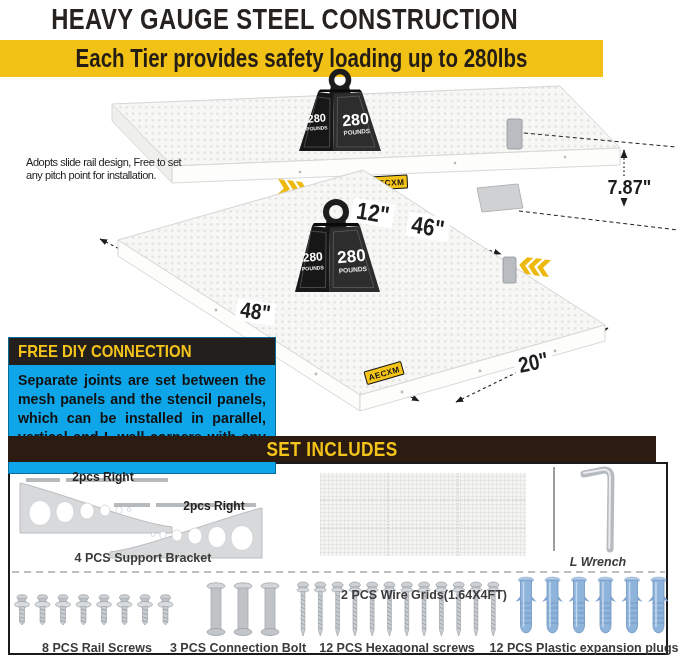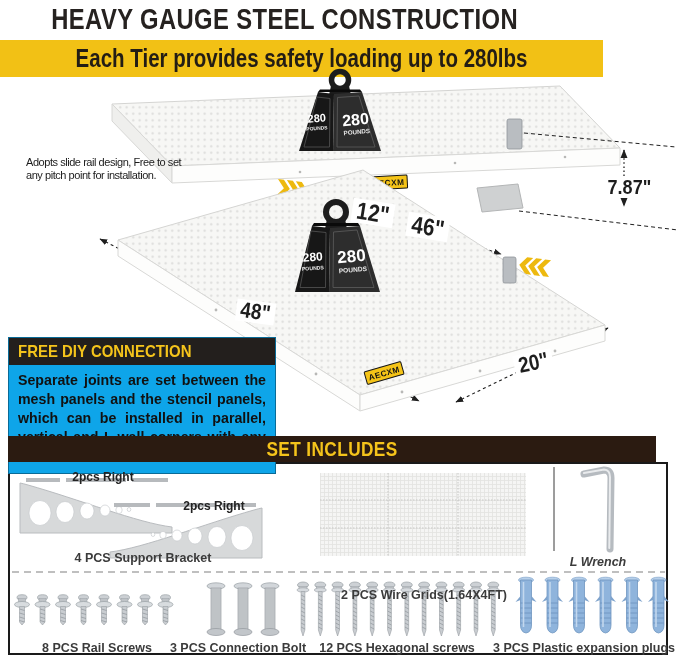--- a/index.html
+++ b/index.html
@@ -269,15 +269,15 @@
   <div class="abs panel"></div>
 
   <div class="abs tag" style="left:103px;top:470px;">2pcs Right</div>
   <div class="abs tag" style="left:214px;top:499px;">2pcs Right</div>
   <div class="abs lbl" style="left:143px;top:551px;text-align:right;">4 PCS Support Bracket</div>
   <div class="abs lbl" style="left:424px;top:588px;">2 PCS Wire Grids(1.64X4FT)</div>
   <div class="abs lbl" style="left:598px;top:555px;font-style:italic;">L Wrench</div>
   <div class="abs lbl" style="left:97px;top:641px;">8 PCS Rail Screws</div>
   <div class="abs lbl" style="left:238px;top:641px;">3 PCS Connection Bolt</div>
   <div class="abs lbl" style="left:397px;top:641px;">12 PCS Hexagonal screws</div>
-  <div class="abs lbl" style="left:584px;top:641px;">3 PCS Plastic expansion plugs</div>
+  <div class="abs lbl" style="left:584px;top:641px;">12 PCS Plastic expansion plugs</div>
 
 </div>
 
 </body></html>

